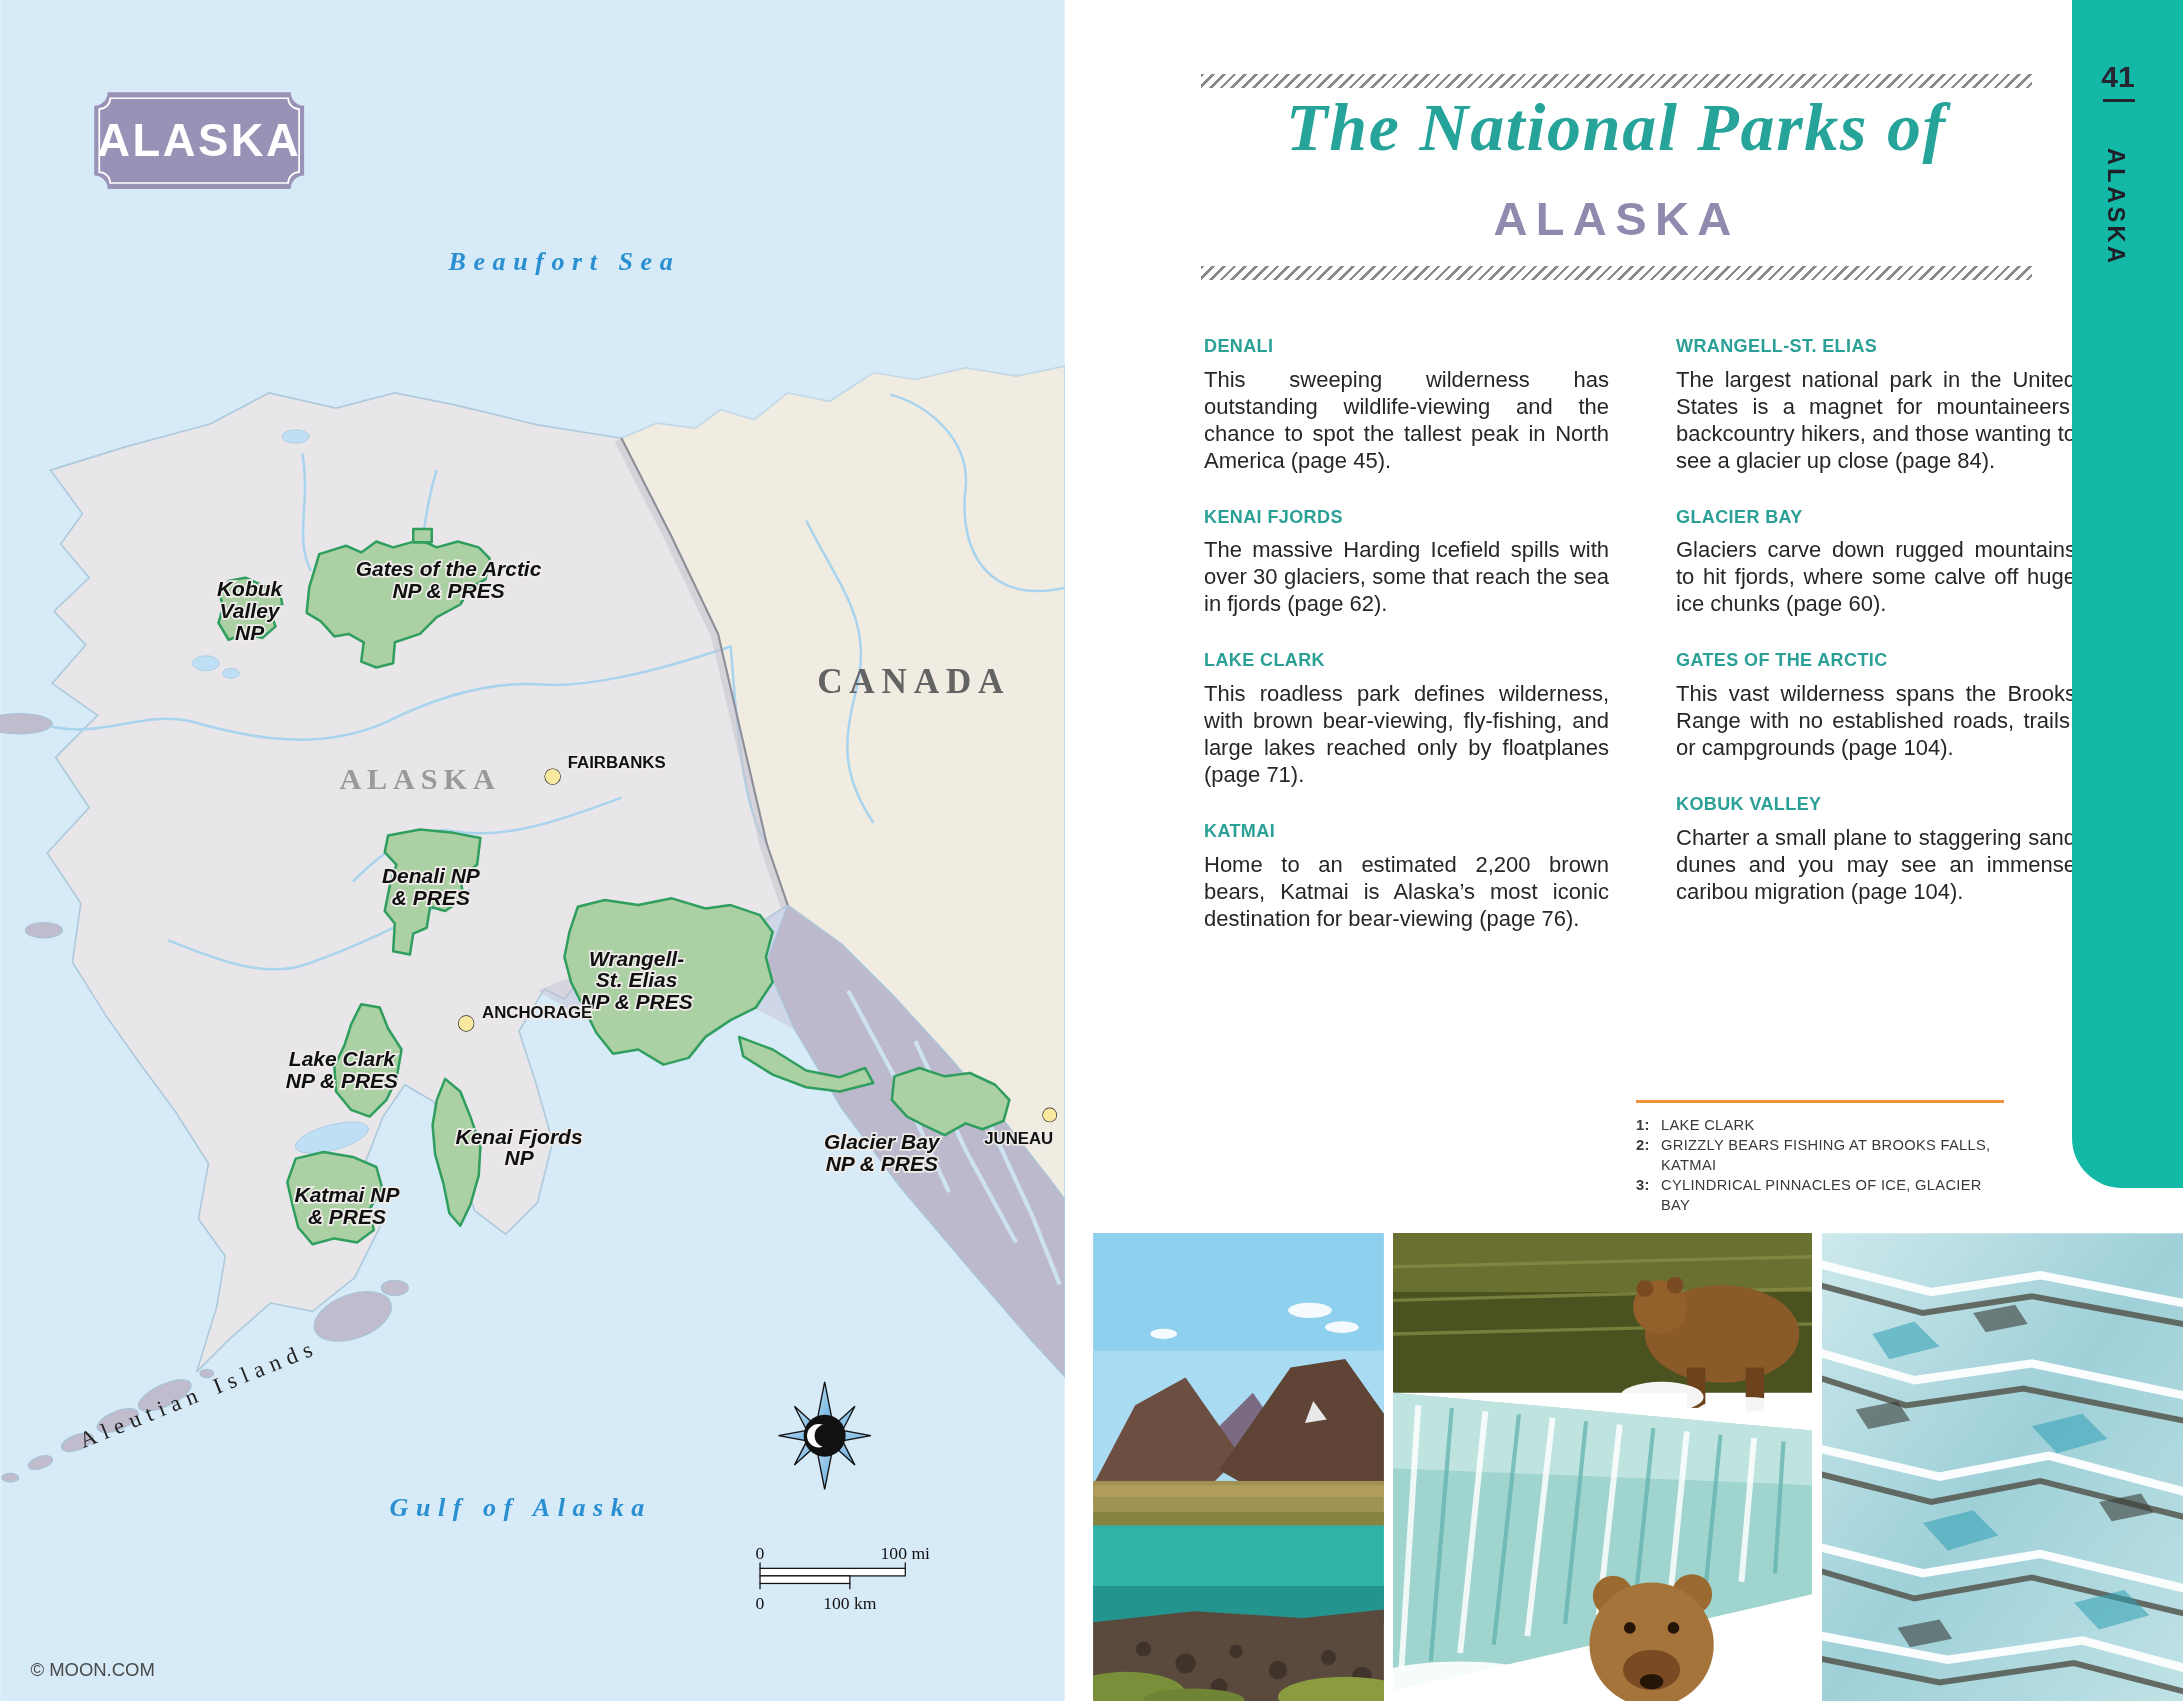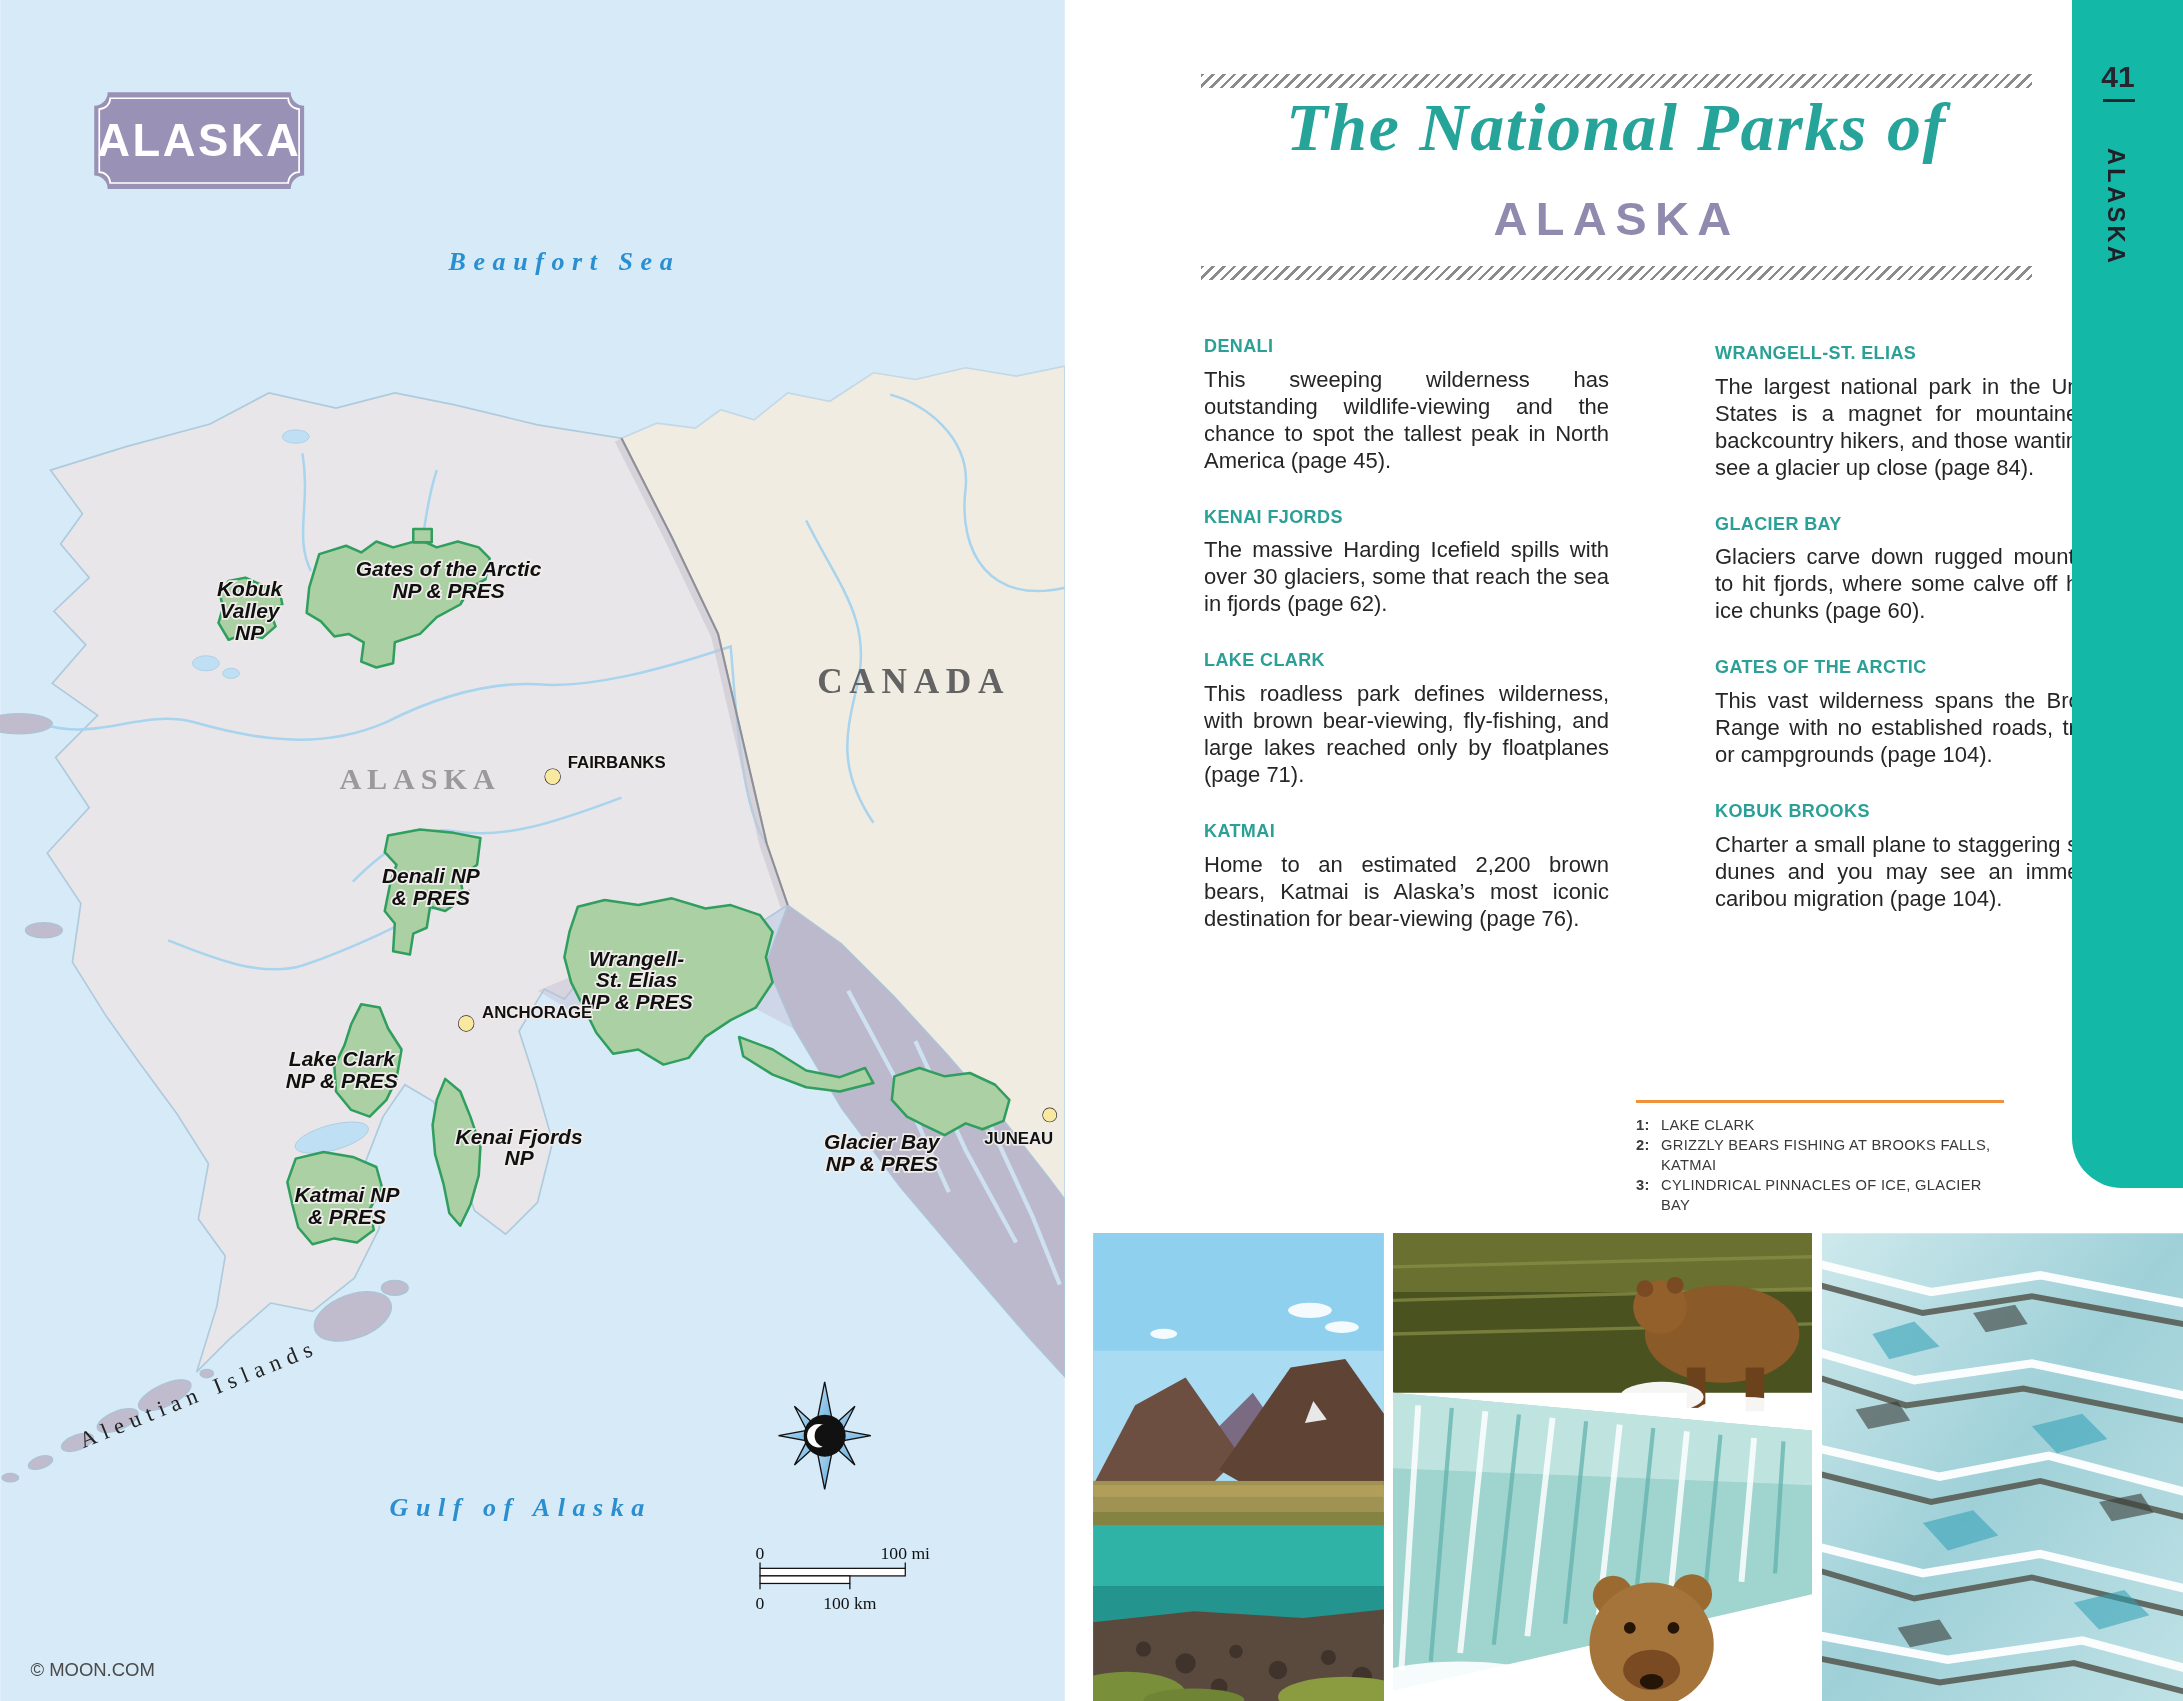--- a/index.html
+++ b/index.html
@@ -12,21 +12,21 @@
          background:repeating-linear-gradient(135deg,#8b8b8b 0 2.5px,#ffffff 2.5px 7.6px);}
   #hatch-top{top:74px;}
   #hatch-bottom{top:266px;}
   #title-script{position:absolute;left:1201px;top:77px;width:831px;text-align:center;
      font-family:Liberation Serif, serif;font-style:italic;font-weight:bold;
      font-size:68px;line-height:101px;color:#26a49a;letter-spacing:1.7px;}
   #title-state{position:absolute;left:1201px;top:191px;width:831px;text-align:center;
      font-weight:bold;font-size:47px;color:#918aaf;letter-spacing:8.4px;}
   .col{position:absolute;top:333px;}
   #col1{left:1204px;width:405px;}
-  #col2{left:1715px;width:400px;margin-top:7px;}
+  #col2{left:1676px;width:400px;}
   .col h3{margin:30px 0 6.7px 0;font-size:18px;line-height:26px;font-weight:bold;
           color:#2aa096;letter-spacing:0.4px;}
   .col section:first-child h3{margin-top:0;}
   .col p{margin:0;font-size:22px;line-height:27px;color:#262626;text-align:justify;}
   #captions{position:absolute;left:1636px;top:1100px;width:368px;
             border-top:3.4px solid #f0923b;padding-top:11.8px;}
   .cap-item{display:flex;font-size:14.7px;line-height:20px;color:#3a3a3a;letter-spacing:0.3px;}
   .cap-item .num{font-weight:bold;width:25px;flex:0 0 25px;}
   .cap-item .txt{flex:1;}
   
@@ -249,21 +249,21 @@
     </section>
     <section>
       <h3>GLACIER BAY</h3>
       <p>Glaciers carve down rugged mountains to hit fjords, where some calve off huge ice chunks (page 60).</p>
     </section>
     <section>
       <h3>GATES OF THE ARCTIC</h3>
       <p>This vast wilderness spans the Brooks Range with no established roads, trails, or campgrounds (page 104).</p>
     </section>
     <section>
-      <h3>KOBUK BROOKS</h3>
+      <h3>KOBUK VALLEY</h3>
       <p>Charter a small plane to staggering sand dunes and you may see an immense caribou migration (page 104).</p>
     </section>
   </div>
 
   <div id="captions">
     <div class="cap-item">
       <span class="num">1:</span>
       <span class="txt">LAKE CLARK</span>
     </div>
     <div class="cap-item">

